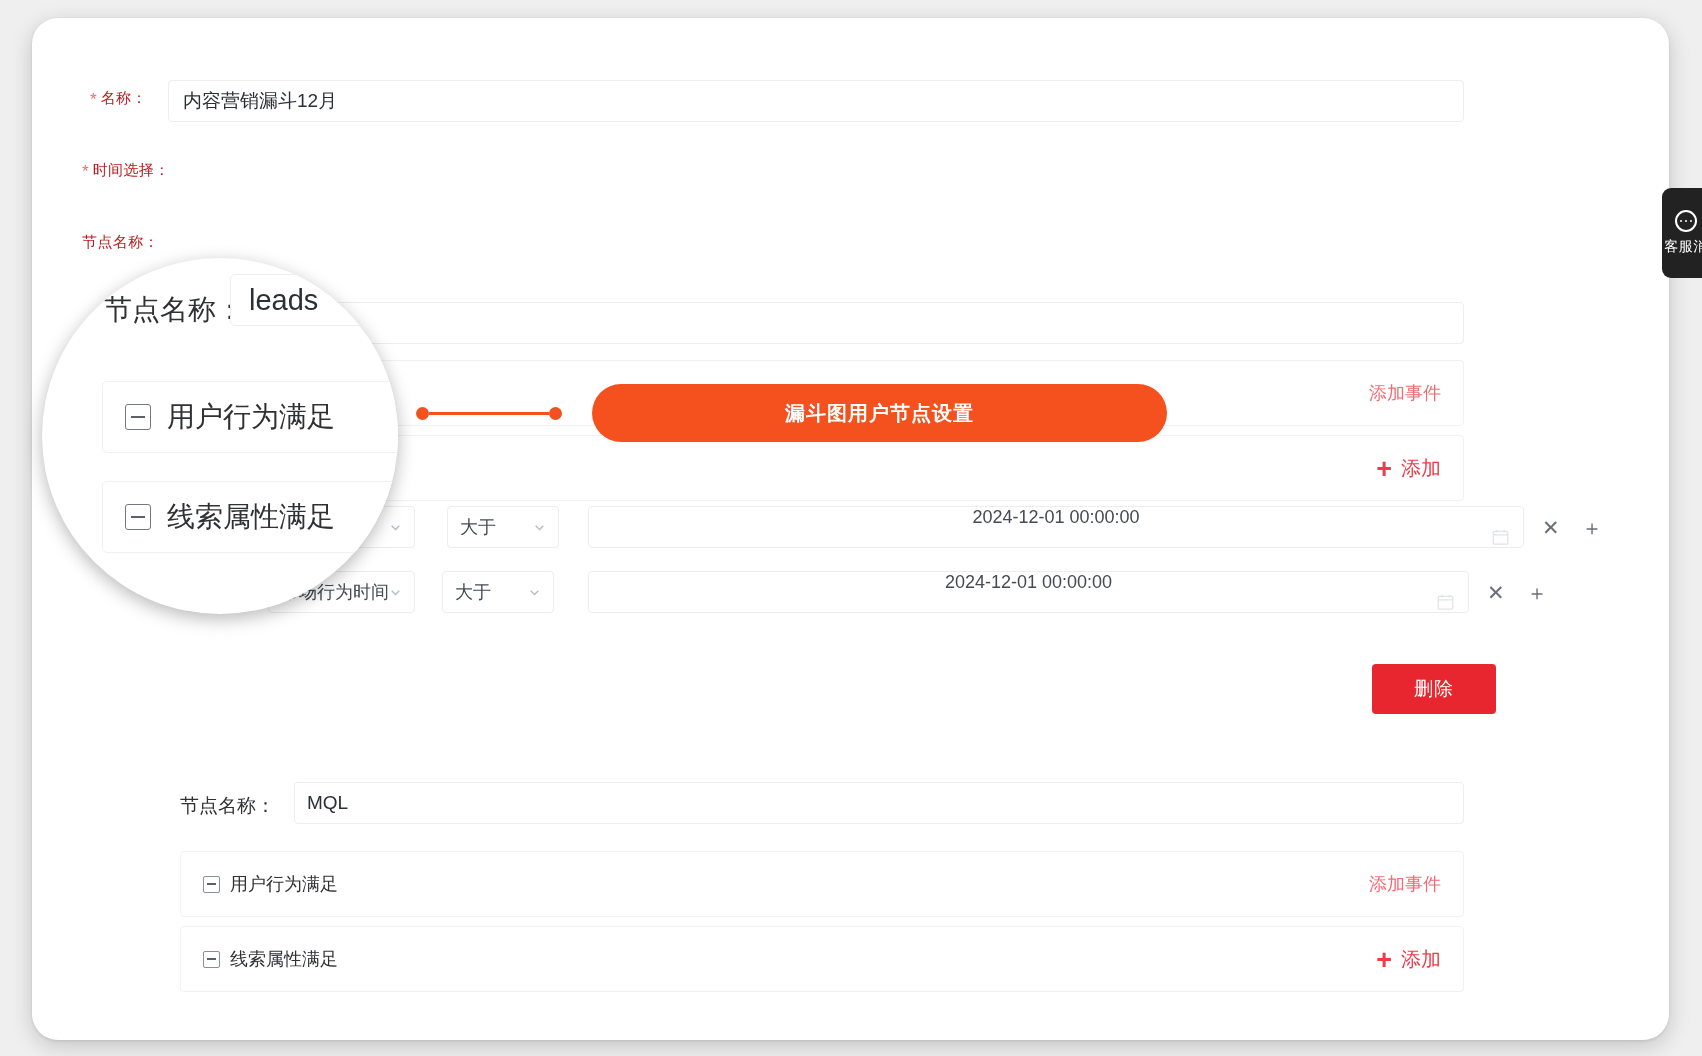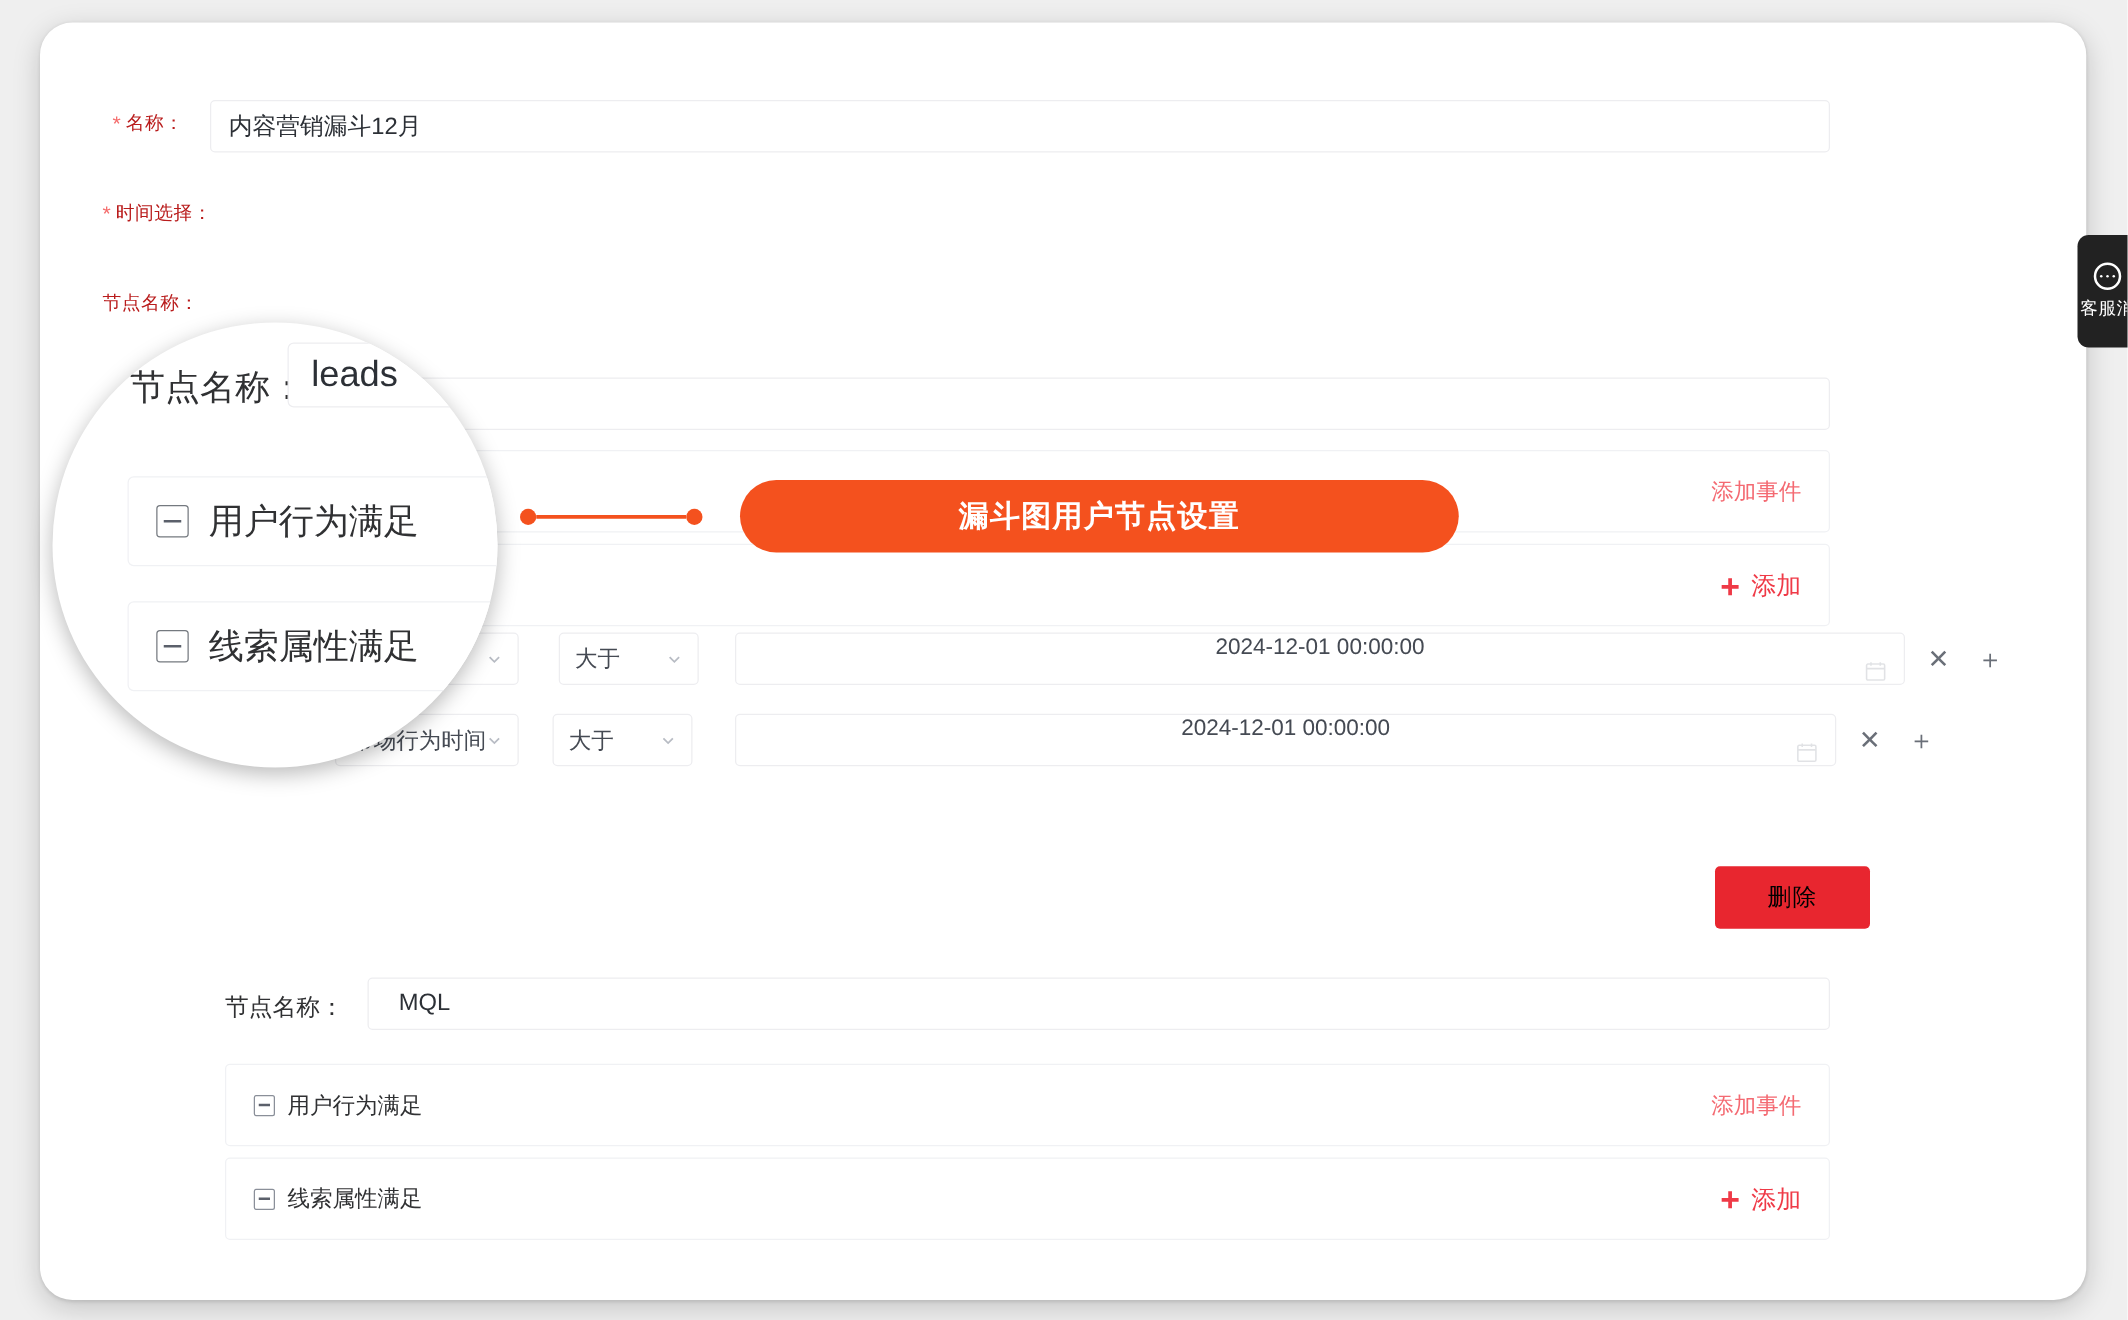--- a/index.html
+++ b/index.html
@@ -48,21 +48,21 @@
   #date-picker .arrow { color:#c3c6cd; font-size:17px; margin:0 18px; }
   .cal-ico { width:17px; height:18px; margin-left:auto; opacity:.45; }
 
   
   #funnel-label { position:absolute; left:50px; top:215px; }
 
   
   .nodeName-label { font-size:19px; color:#303133; white-space:nowrap; }
   .nodeName-box {
     border:1px solid #ededf0; border-radius:4px; background:#fff;
-    height:42px; display:flex; align-items:center; padding:0 24px;
+    height:42px; display:flex; align-items:center; padding:0 12px;
     font-size:19px; color:#2c3036;
   }
 
   
   .secrow {
     position:absolute;
     border:1px solid #f0f1f4; border-radius:4px; background:#fff;
     display:flex; align-items:center;
   }
   .collapse-ico {
@@ -100,23 +100,23 @@
   .rowicons span { font-size:21px; line-height:1; cursor:pointer; color:#6a6f78; font-weight:300;}
   .or-badge {
     position:absolute; background:#e8262f; color:#fff;
     font-size:14px; border-radius:3px; padding:2px 6px 3px;
     line-height:1; letter-spacing:.5px;
   }
 
   
   #delete-btn {
     position:absolute; left:1340px; top:646px; width:124px; height:50px;
-    background:#e8262f; color:#000000; border-radius:4px;
+    background:#e8262f; color:#ffffff; border-radius:4px;
     display:flex; align-items:center; justify-content:center;
-    font-size:19px; cursor:pointer; letter-spacing:1px;margin-top:29px;
+    font-size:19px; cursor:pointer; letter-spacing:1px;
   }
 
   
   #lens {
     position:absolute; left:42px; top:258px; width:356px; height:356px;
     border-radius:50%; background:#fff;
     box-shadow:0 5px 18px rgba(0,0,0,.28);
     overflow:hidden; z-index:40;
   }
   #lens .zin { position:absolute; left:0; top:0; width:356px; height:356px; }
@@ -139,21 +139,21 @@
   .lz-sec span { font-size:28px; color:#303133; white-space:nowrap; }
 
   
   #callout-wrap { position:absolute; left:416px; top:384px; z-index:45; display:flex; align-items:center; }
   .cdot { width:13px; height:13px; border-radius:50%; background:#f4511e; flex:none; }
   .cline { width:120px; height:3px; background:#f4511e; }
   #callout {
     margin-left:30px;
     width:575px; height:58px; background:#f4511e; border-radius:30px;
     display:flex; align-items:center; justify-content:center;
-    color:#fff; font-size:24px; font-weight:700; letter-spacing:1px;
+    color:#fff; font-size:20px; font-weight:700; letter-spacing:1px;
   }
 
   
   #service-tab {
     position:absolute; right:-8px; top:188px; width:48px; height:90px;
     background:#222222; border-radius:9px 0 0 9px;
     display:flex; flex-direction:column; align-items:center; justify-content:center;
     gap:6px; z-index:60; cursor:pointer;
   }
   #service-tab .svc-ico {

